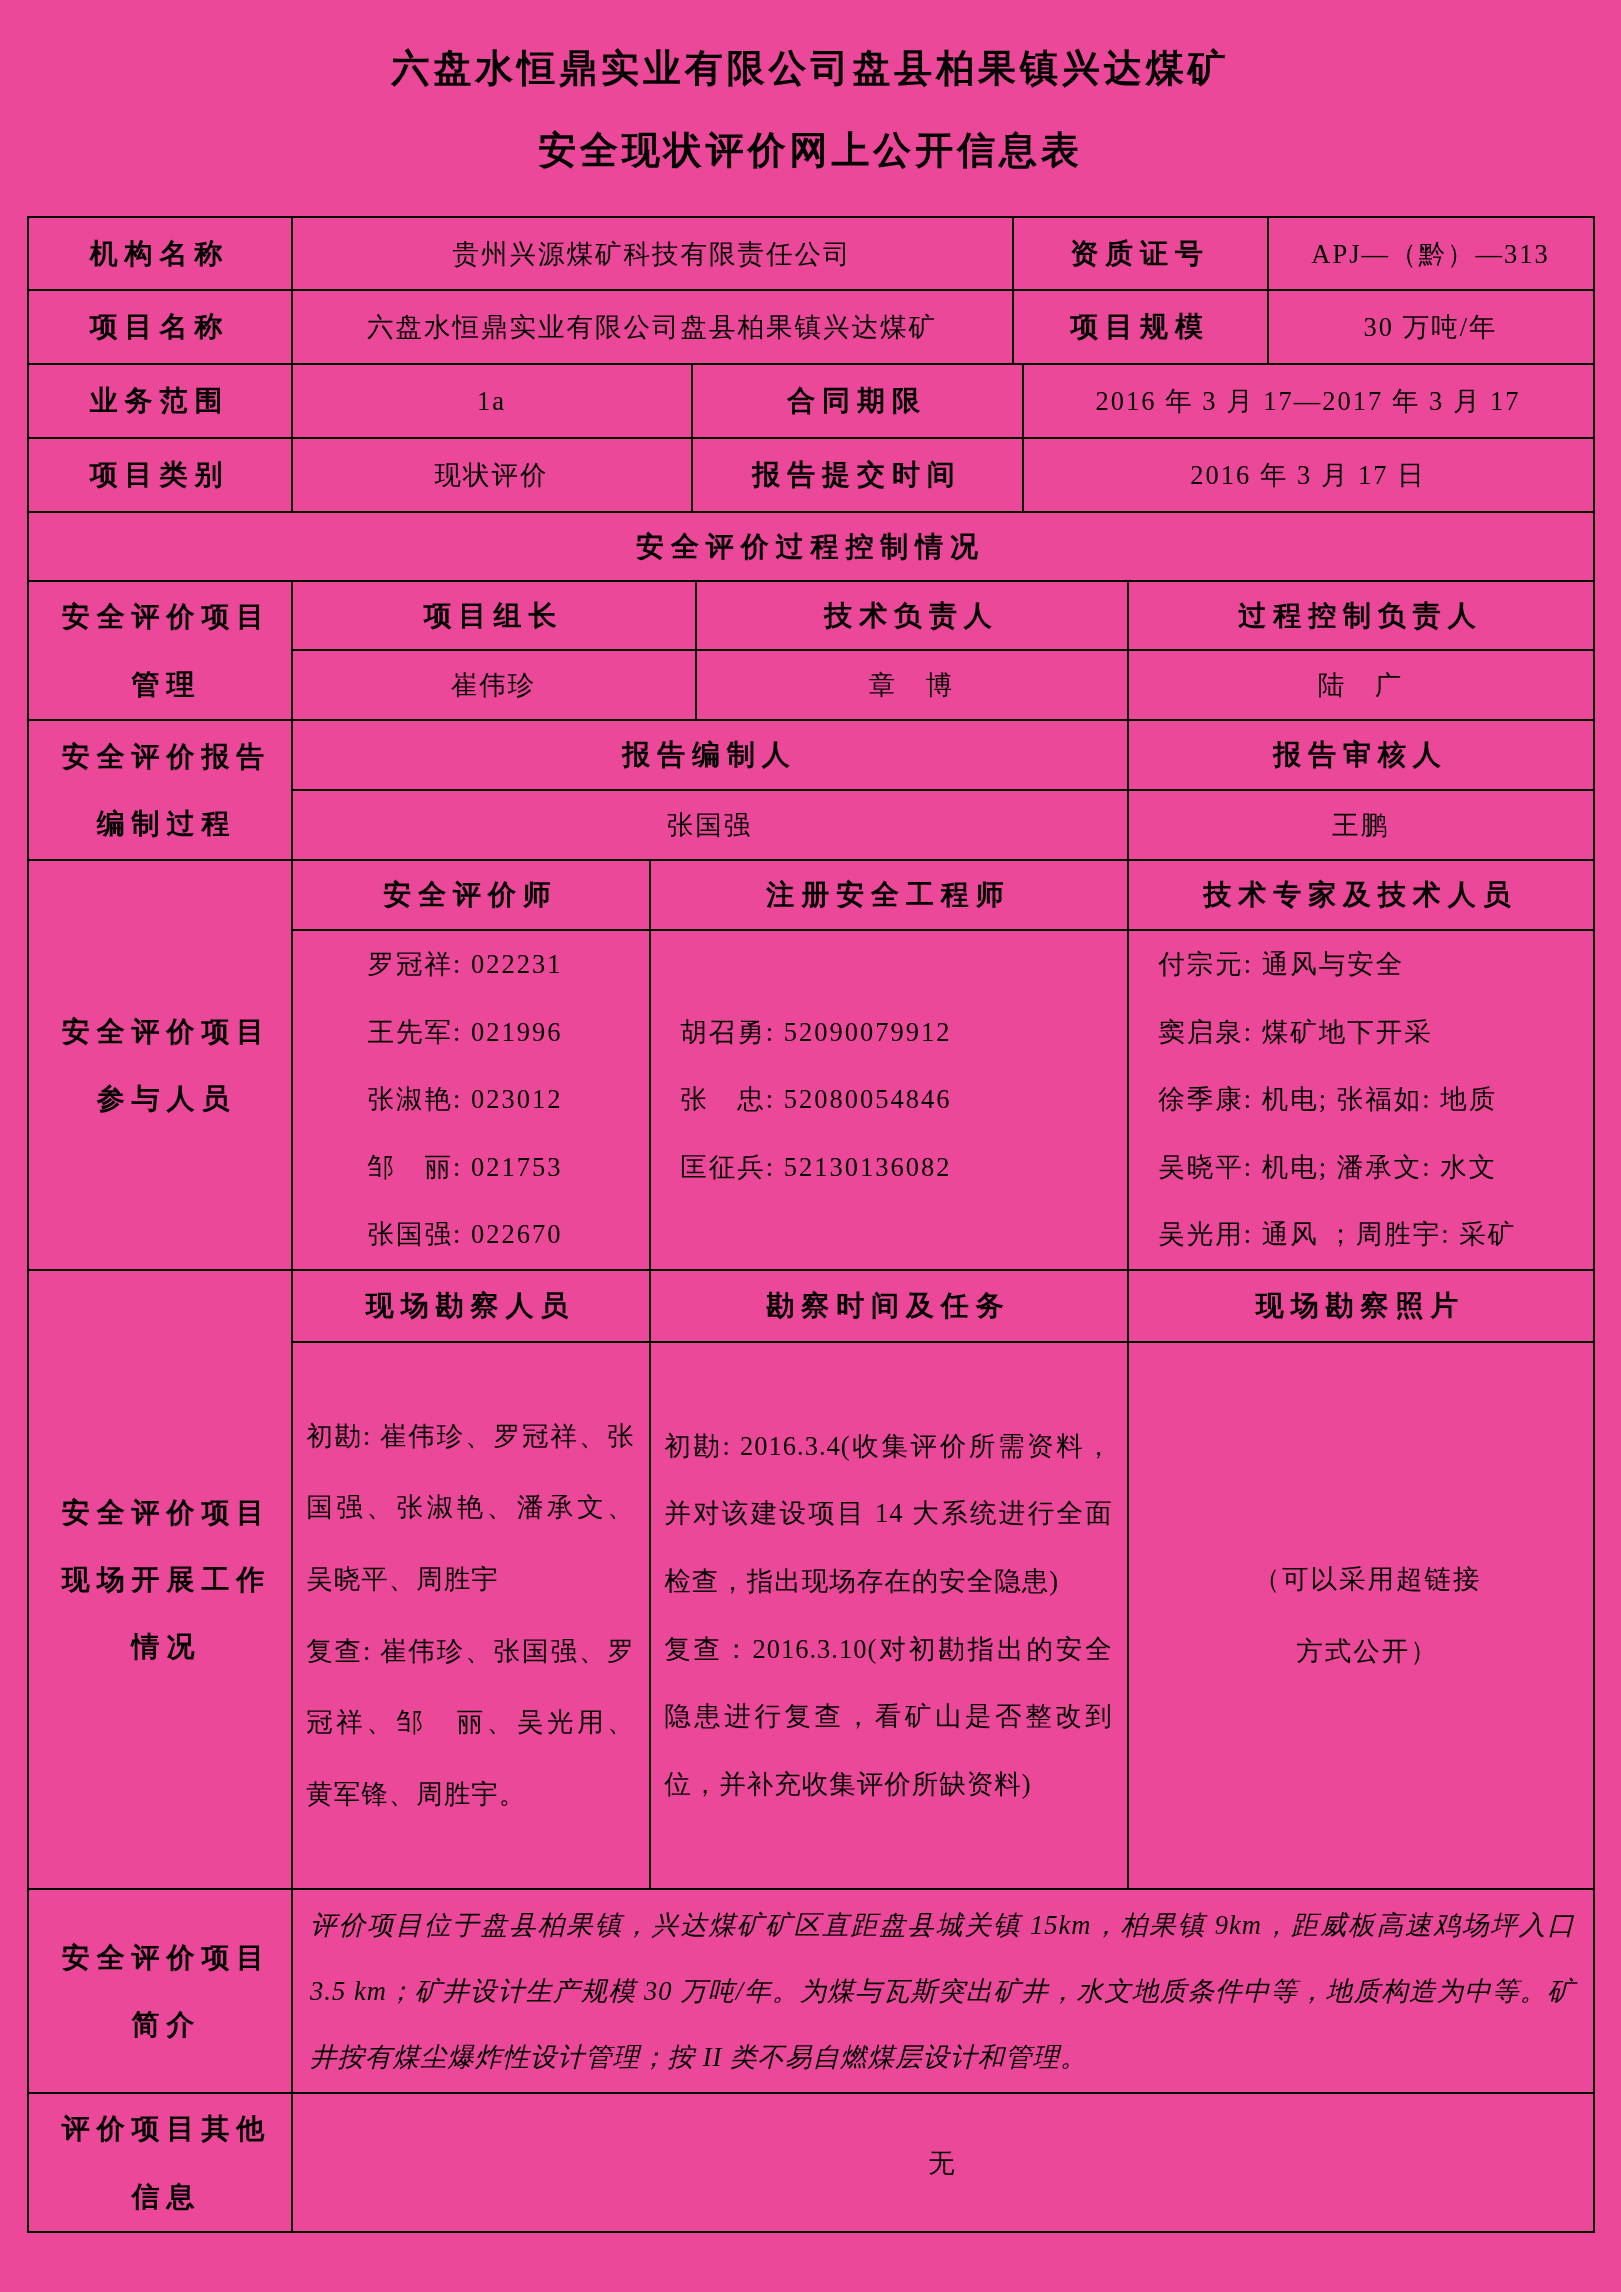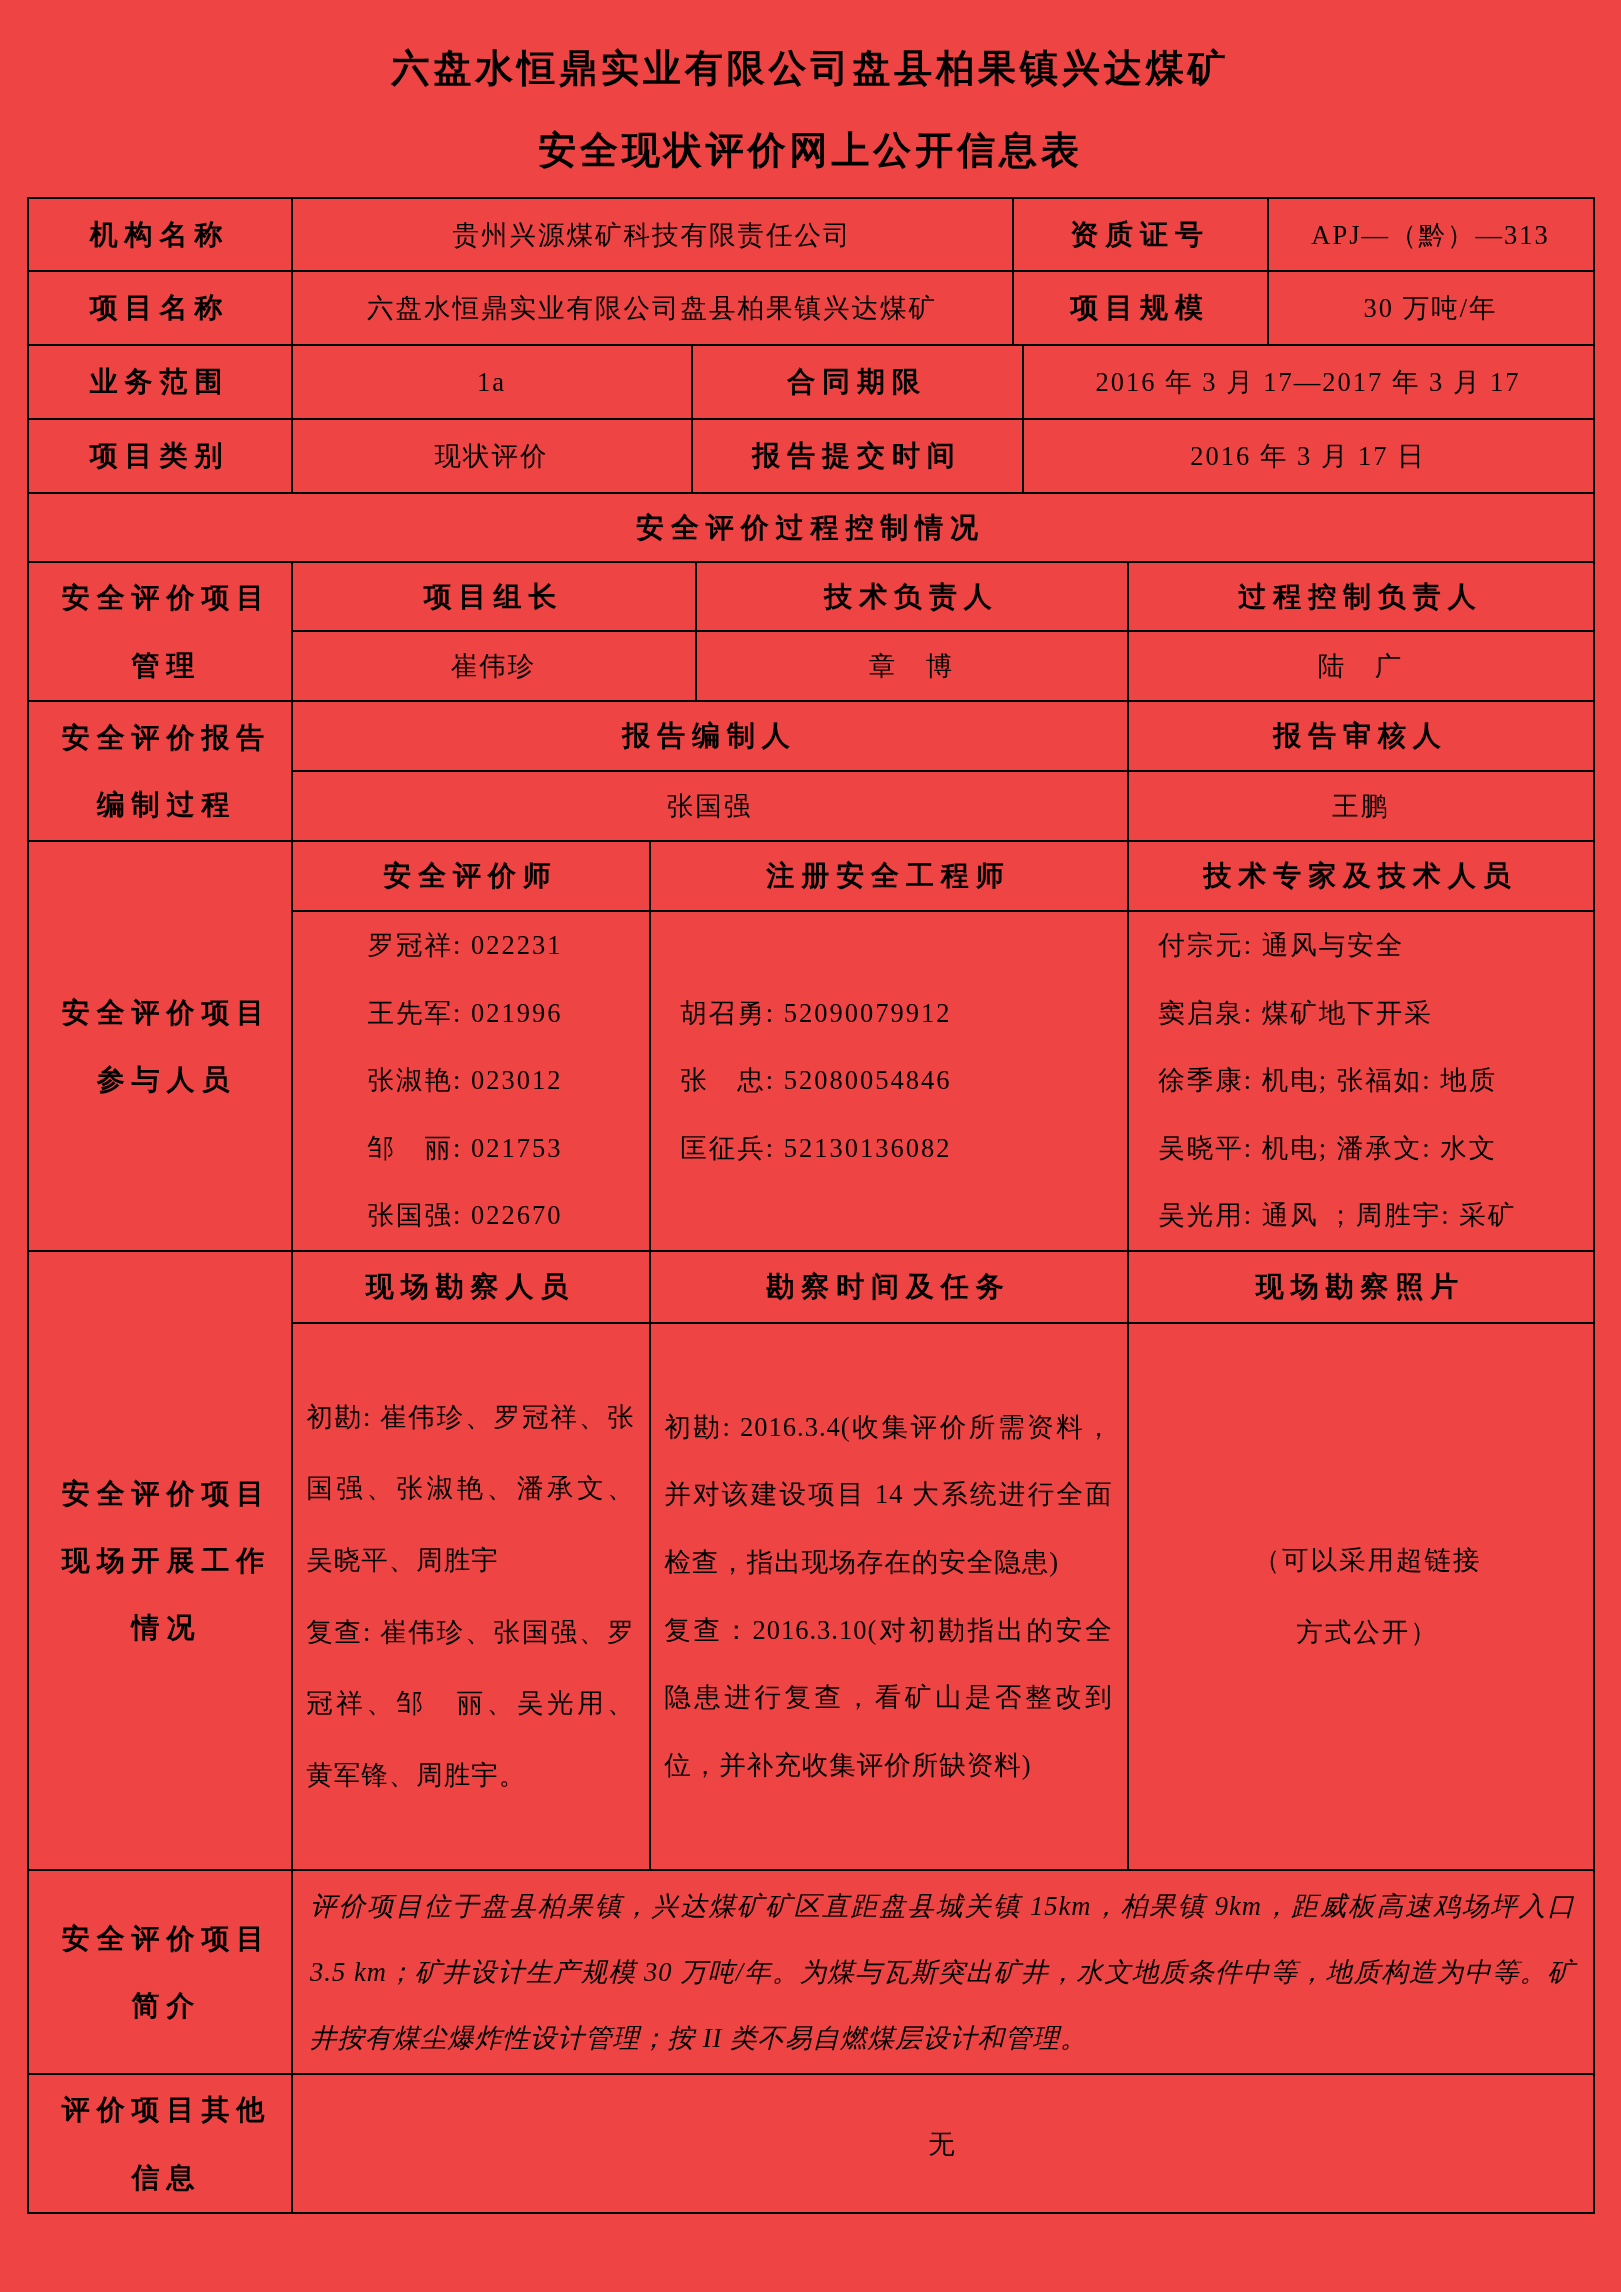--- a/index.html
+++ b/index.html
@@ -1,25 +1,25 @@
 <!DOCTYPE html>
 <html><head>
 <meta charset="utf-8">
 <style>
   * { margin:0; padding:0; box-sizing:border-box; }
   html,body { background:#ffffff; }
   body { font-family:"Liberation Serif","DejaVu Serif",serif; color:#000; }
-  .page { width:1621px; height:2293px; background:#ef4444; overflow:hidden; }
+  .page { width:1621px; height:2293px; background:#ec4899; overflow:hidden; }
 
   .title1 { margin-top:43px; text-align:center; font-size:38px; font-weight:bold;
             letter-spacing:3.9px; line-height:51px; }
   .title2 { margin-top:31px; text-align:center; font-size:38px; font-weight:bold;
             letter-spacing:3.9px; line-height:51px; }
 
-  .tbl { width:1568px; margin:21px auto 0 auto; border:2.9px solid #000; }
+  .tbl { width:1568px; margin:40px auto 0 auto; border:2.9px solid #000; }
 
   .band { display:flex; border-top:2.9px solid #000; }
   .band.first { border-top:none; }
 
   .c { display:flex; align-items:center; justify-content:center;
        text-align:center; box-sizing:border-box; }
   .bL { border-left:2px solid #000; }
 
   .lbl, .hdr { font-weight:bold; font-size:28px; letter-spacing:6.9px; }
   .lbl { line-height:2.4; }

